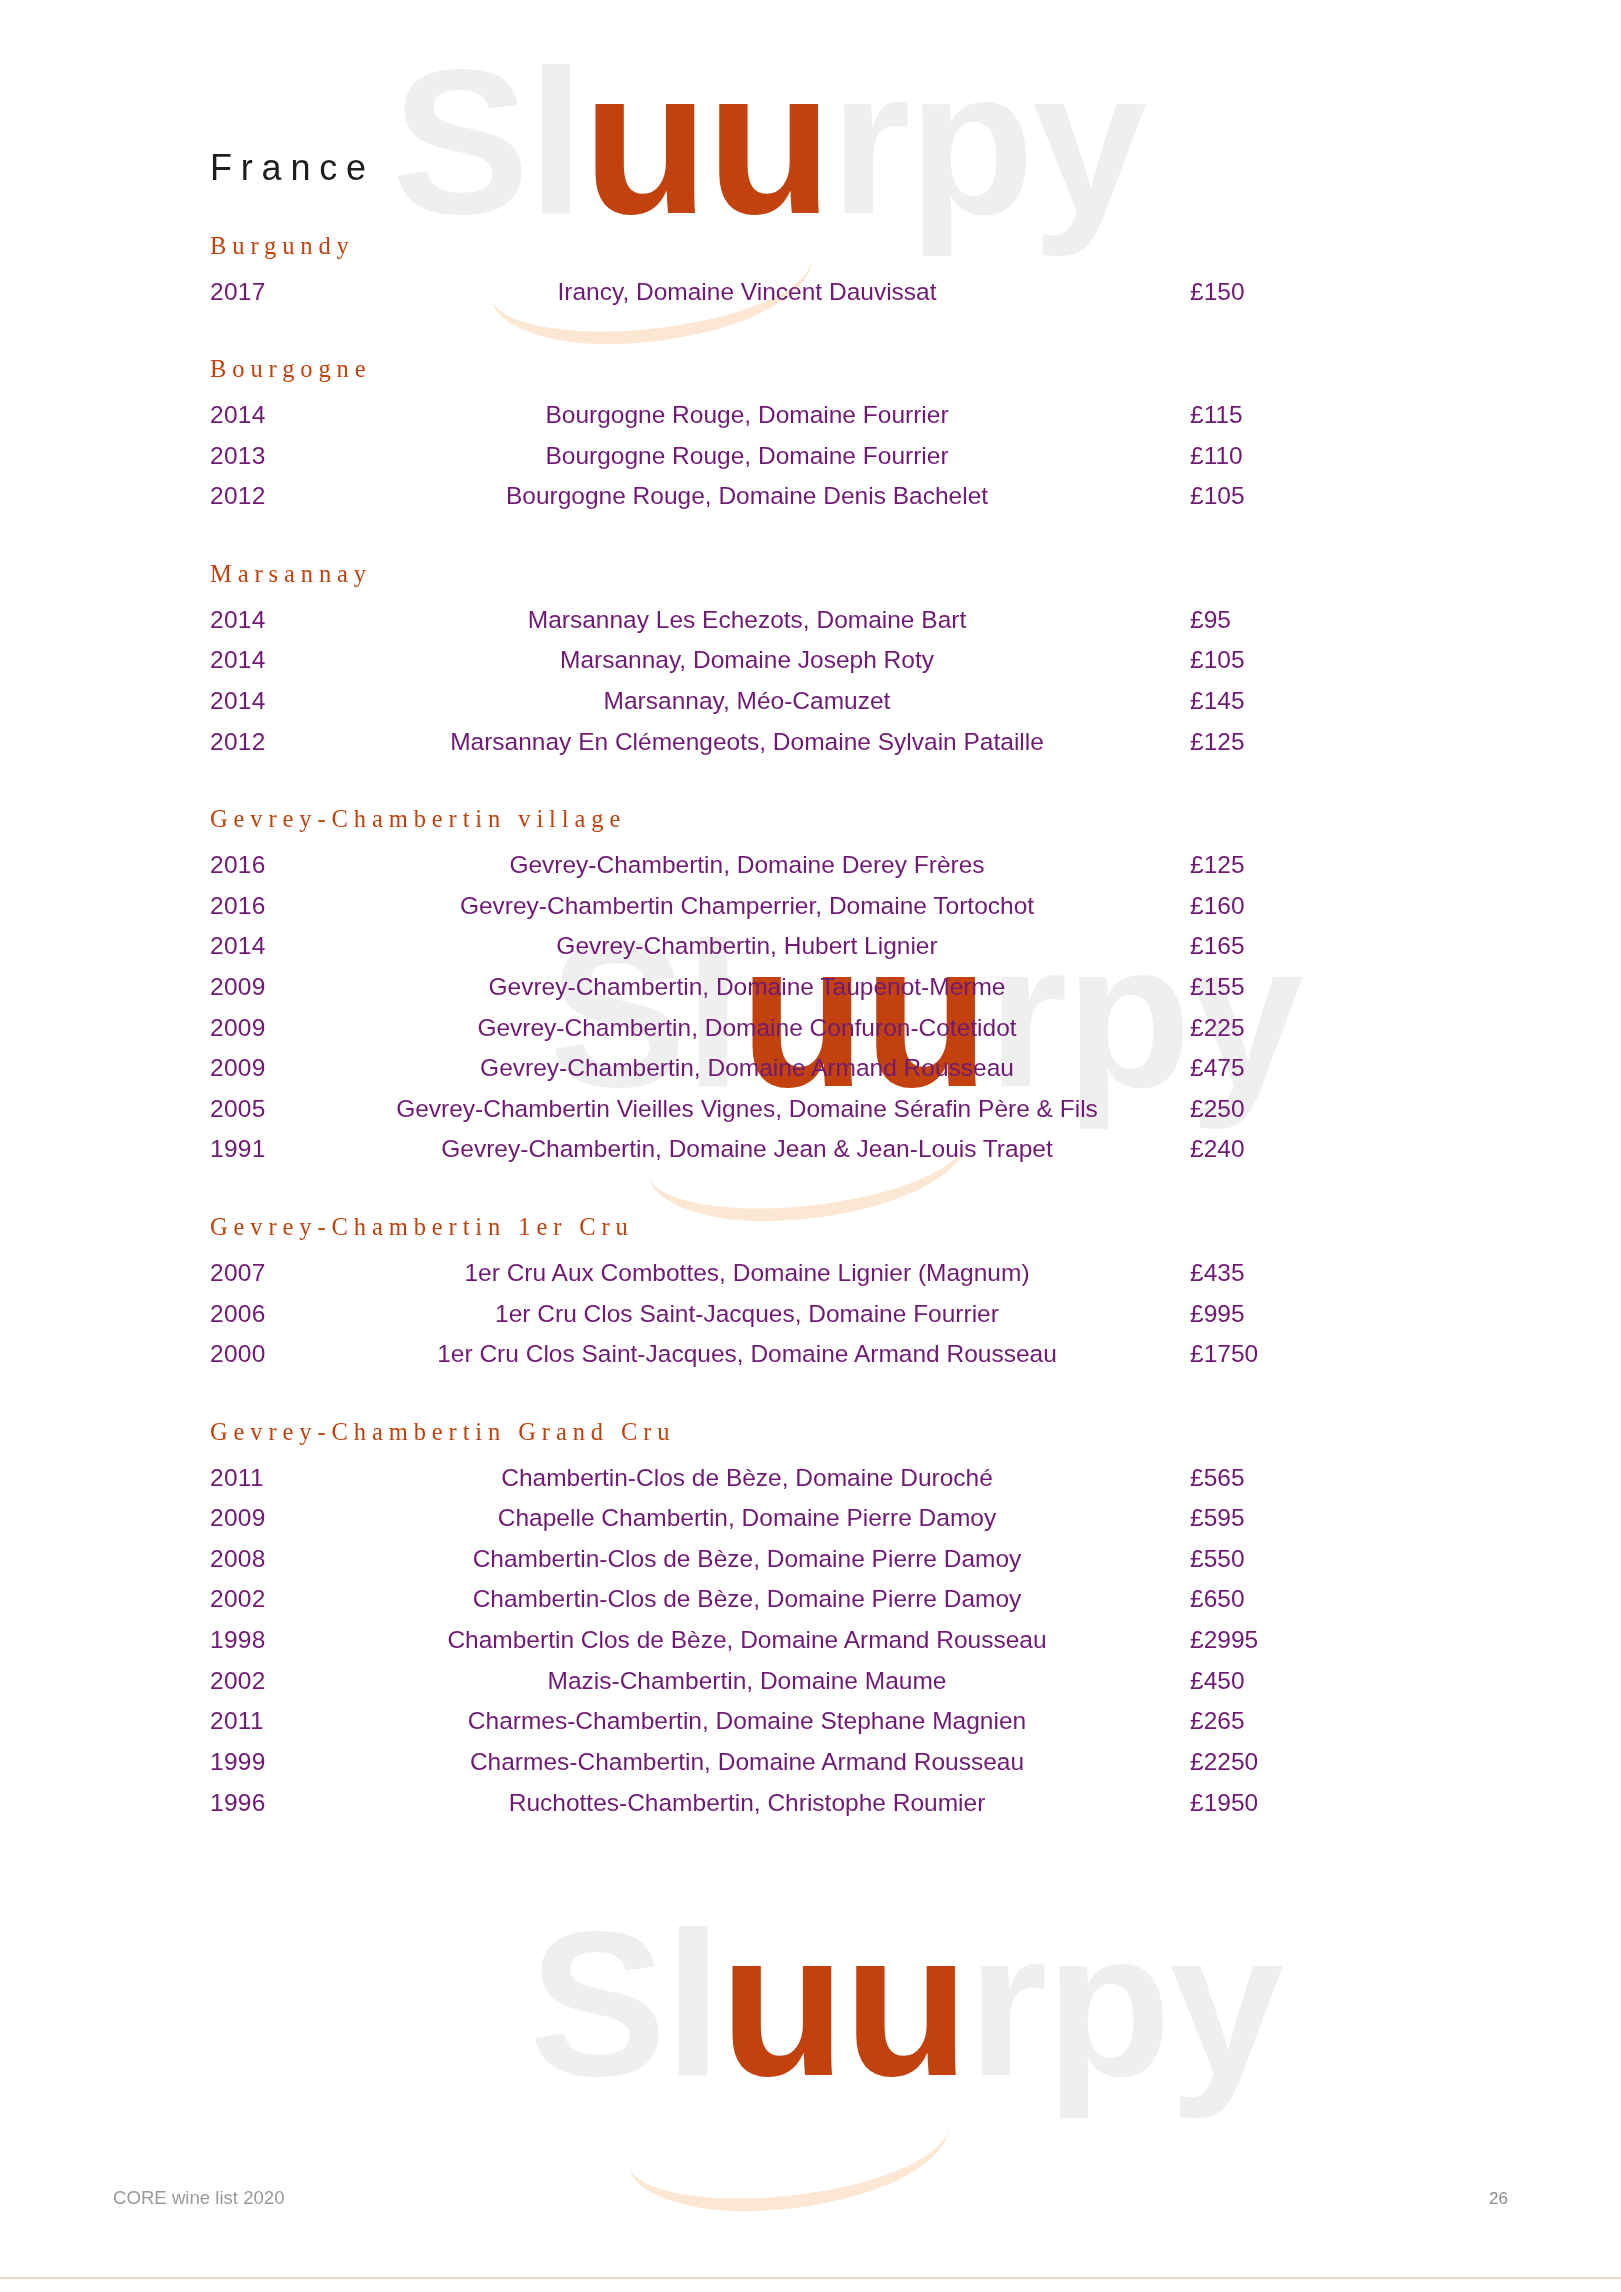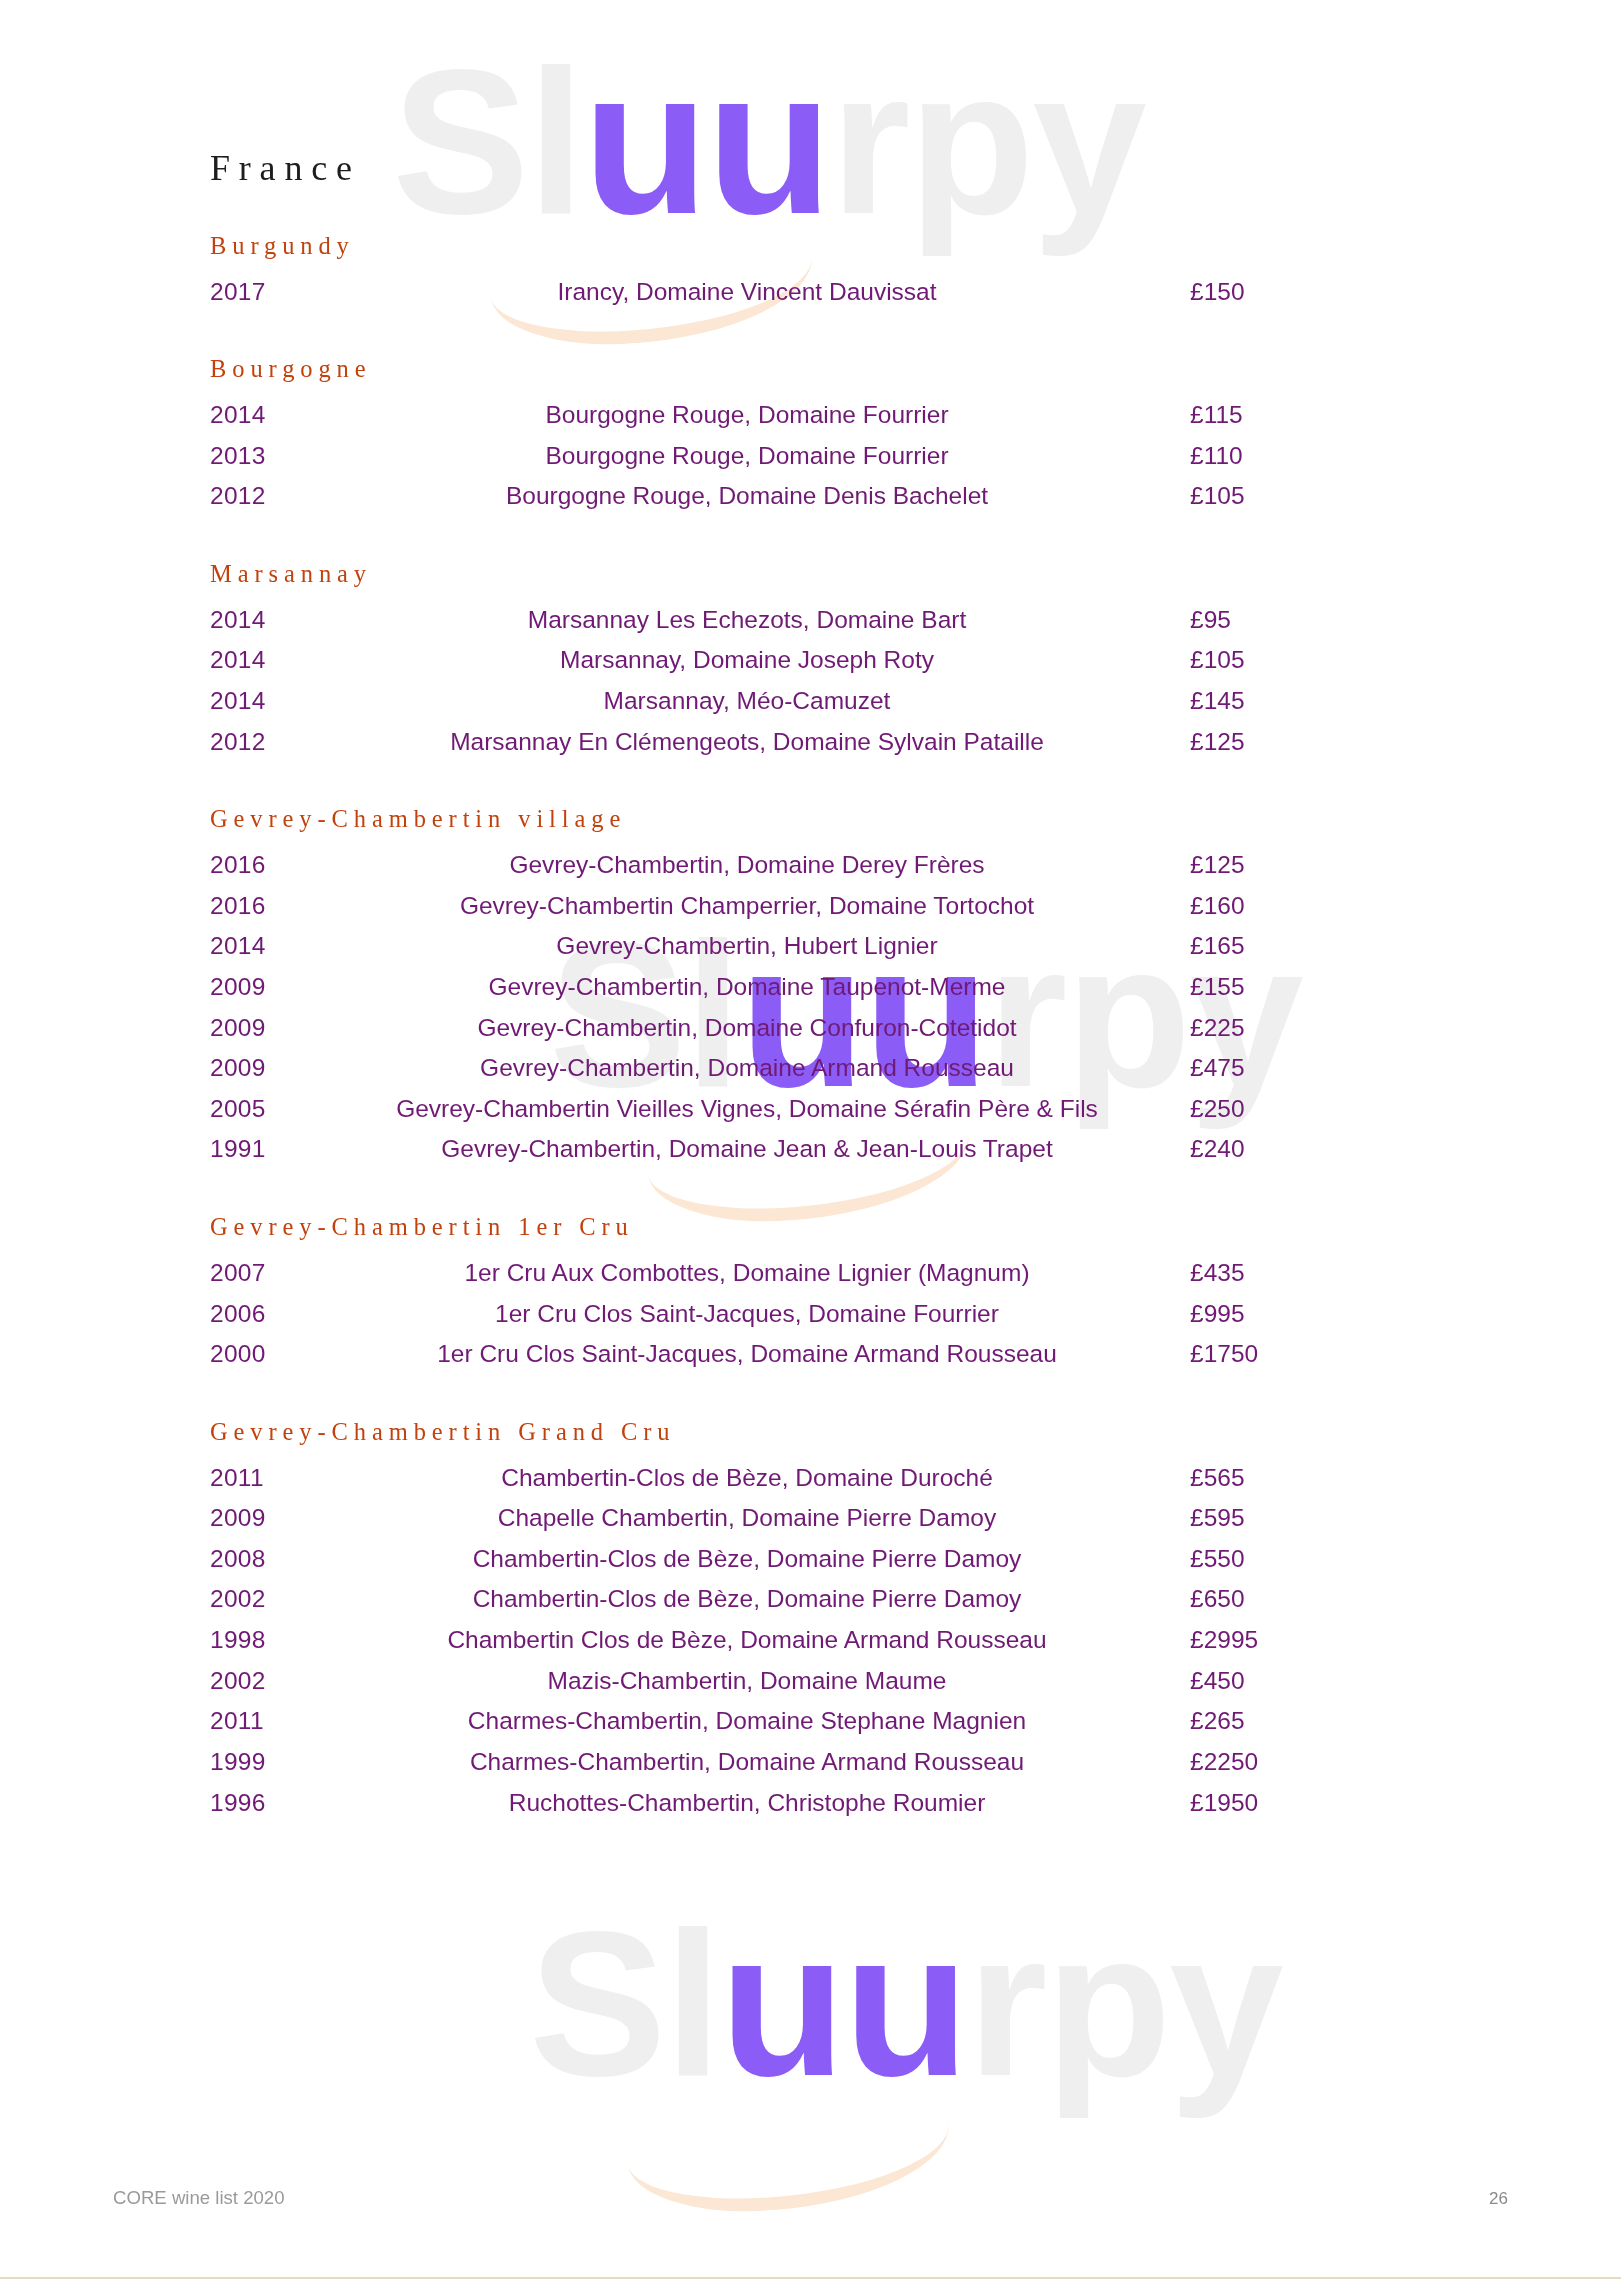--- a/index.html
+++ b/index.html
@@ -29,21 +29,21 @@
     font-family: "Liberation Sans", sans-serif;
     font-weight: 700;
     color: #efefef;
     letter-spacing: -2px;
     line-height: 1;
     user-select: none;
   }
   .wm-1 { top: 39px;  left: 392px;  font-size: 206px; }
   .wm-2 { top: 912px; left: 549px;  font-size: 206px; }
   .wm-3 { top: 1901px; left: 529px; font-size: 206px; }
-  .wm .u-accent { color: #8b5cf6; }
+  .wm .u-accent { color: #c2410c; }
   .swoosh {
     position: absolute;
     width: 323px;
     height: 118px;
     border-bottom: 13.7px solid #fbe7d4;
     border-radius: 0 0 60% 45%;
     transform: rotate(-4deg);
   }
   .sw-1 { top: 211px; left: 490px; }
   .sw-2 { top: 1088px; left: 647px; }
@@ -58,21 +58,21 @@
     box-sizing: border-box;
   }
   #content {
     position: absolute;
     left: 210px;
     top: 147px;
     width: 1176px;
   }
 
   h1.country {
-    font-family: Liberation Serif, serif;
+    font-family: Liberation Sans, sans-serif;
     font-size: 36px;
     font-weight: 400;
     letter-spacing: 8.8px;
     margin: 0 0 43px 0;
     color: #1e1e1e;
   }
 
   .section { margin-bottom: 43px; }
   .section:last-of-type { margin-bottom: 0; }
 

